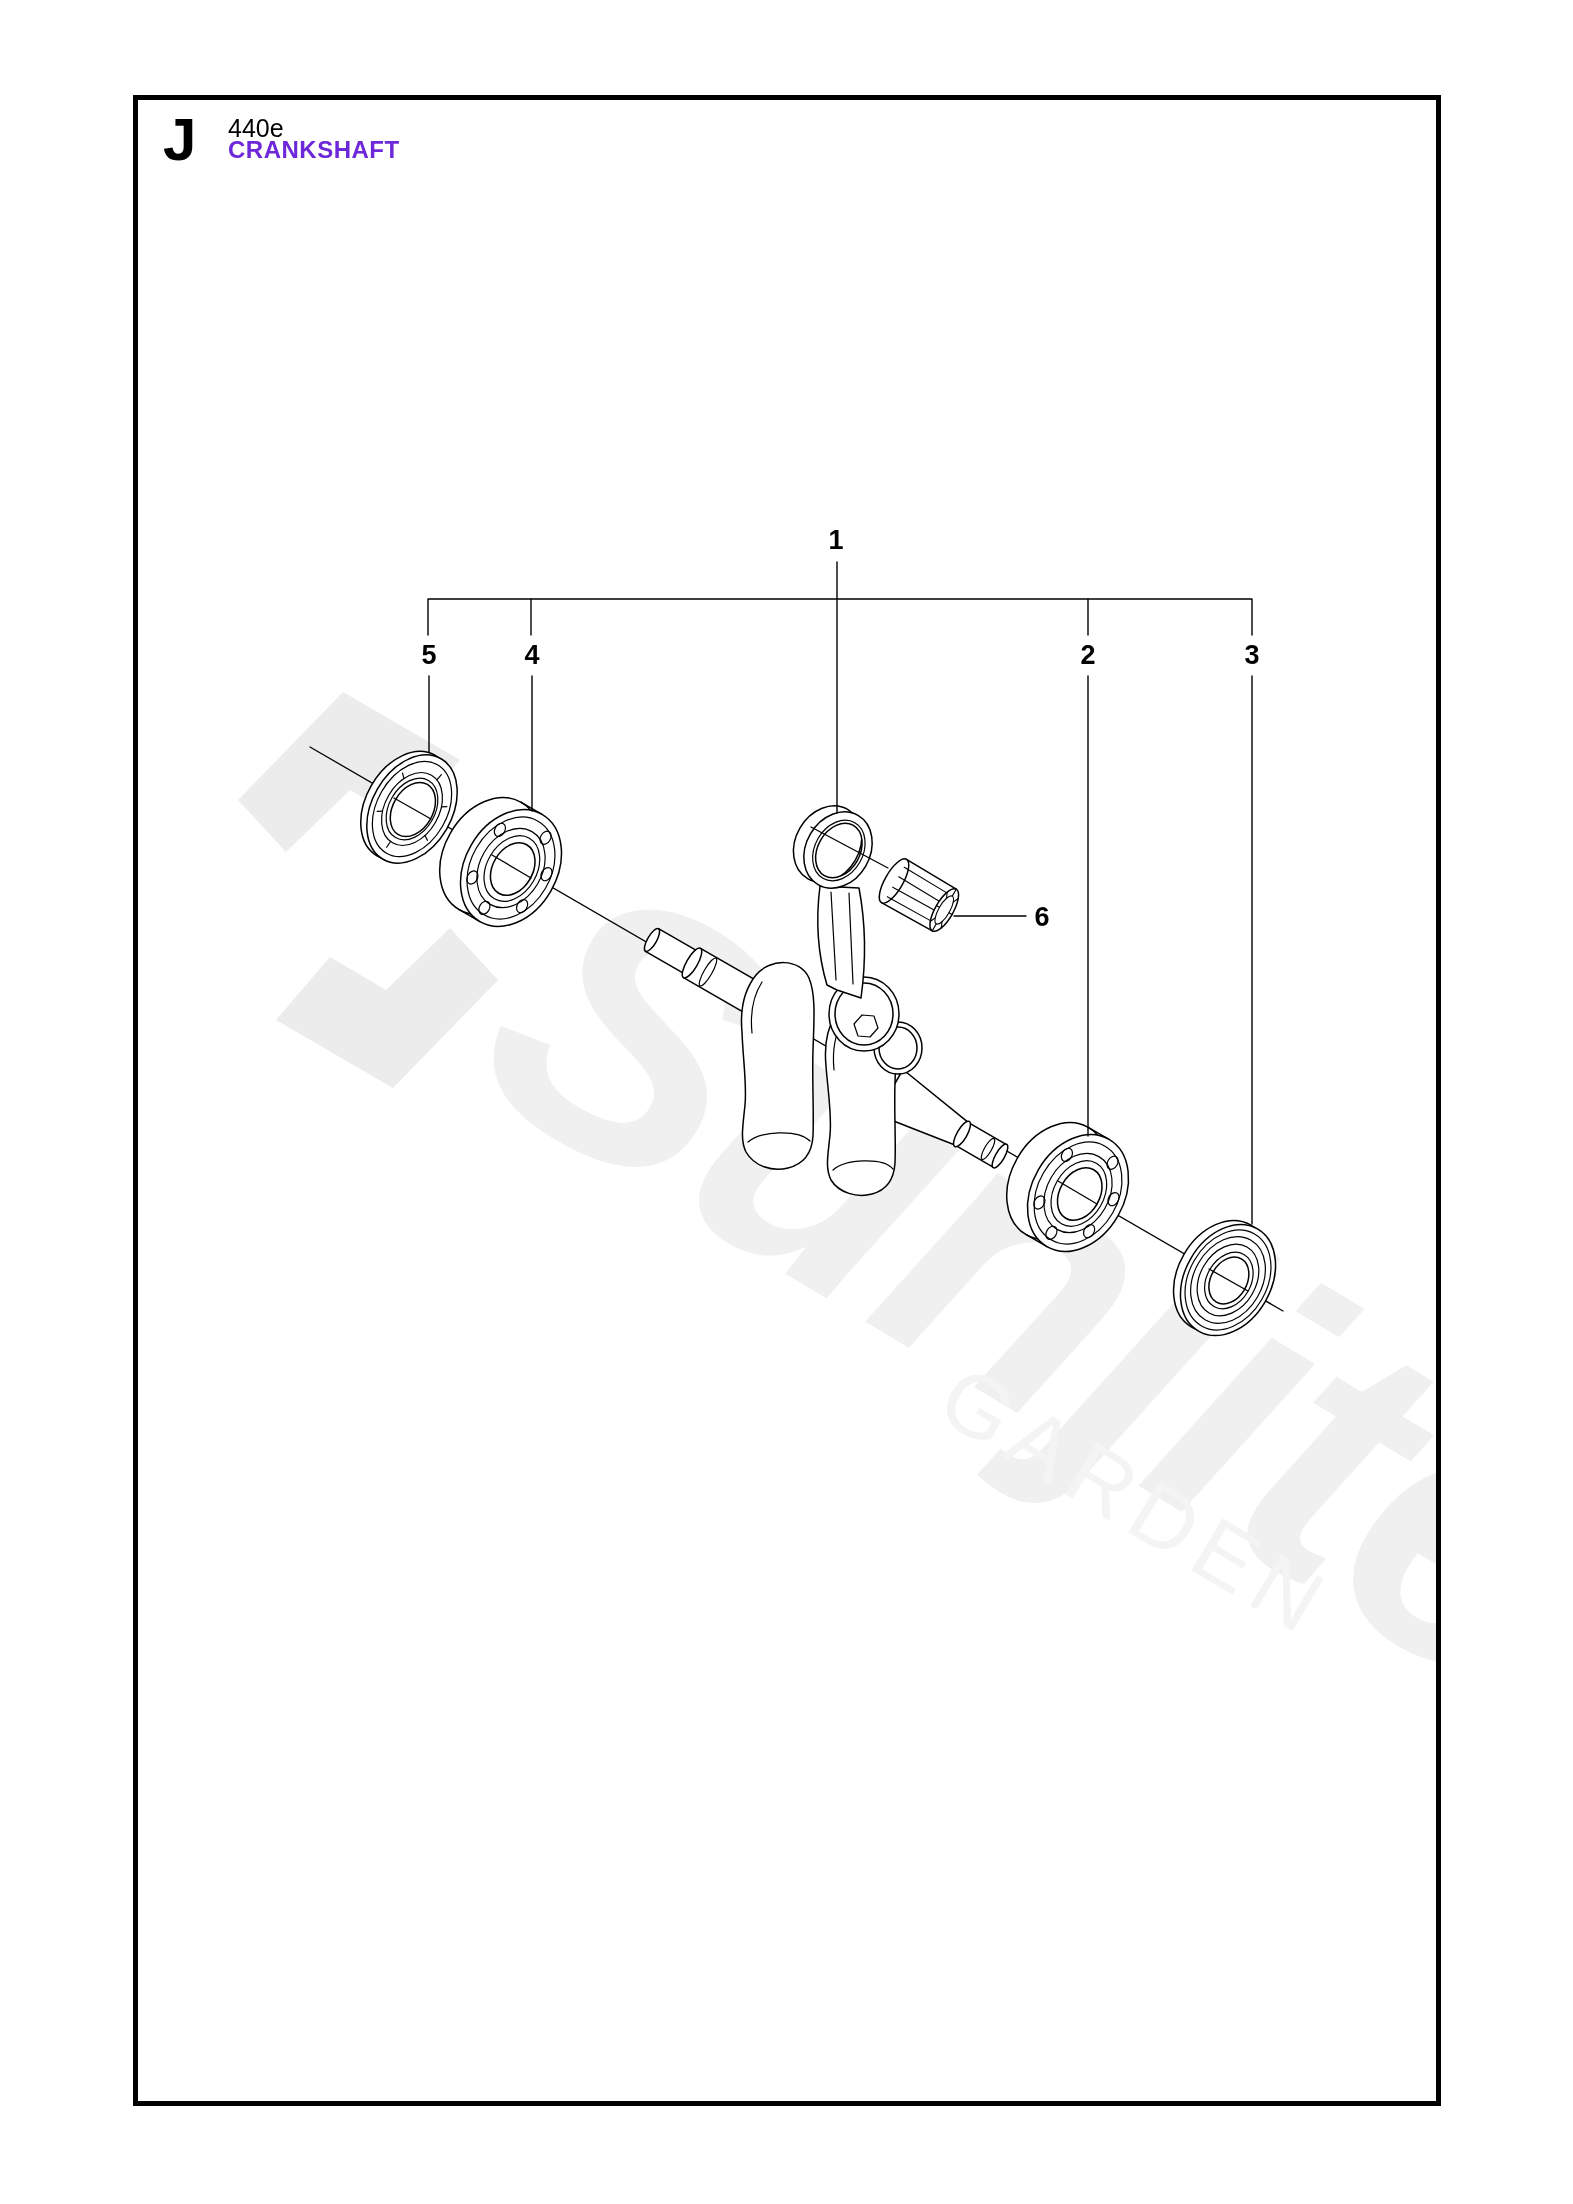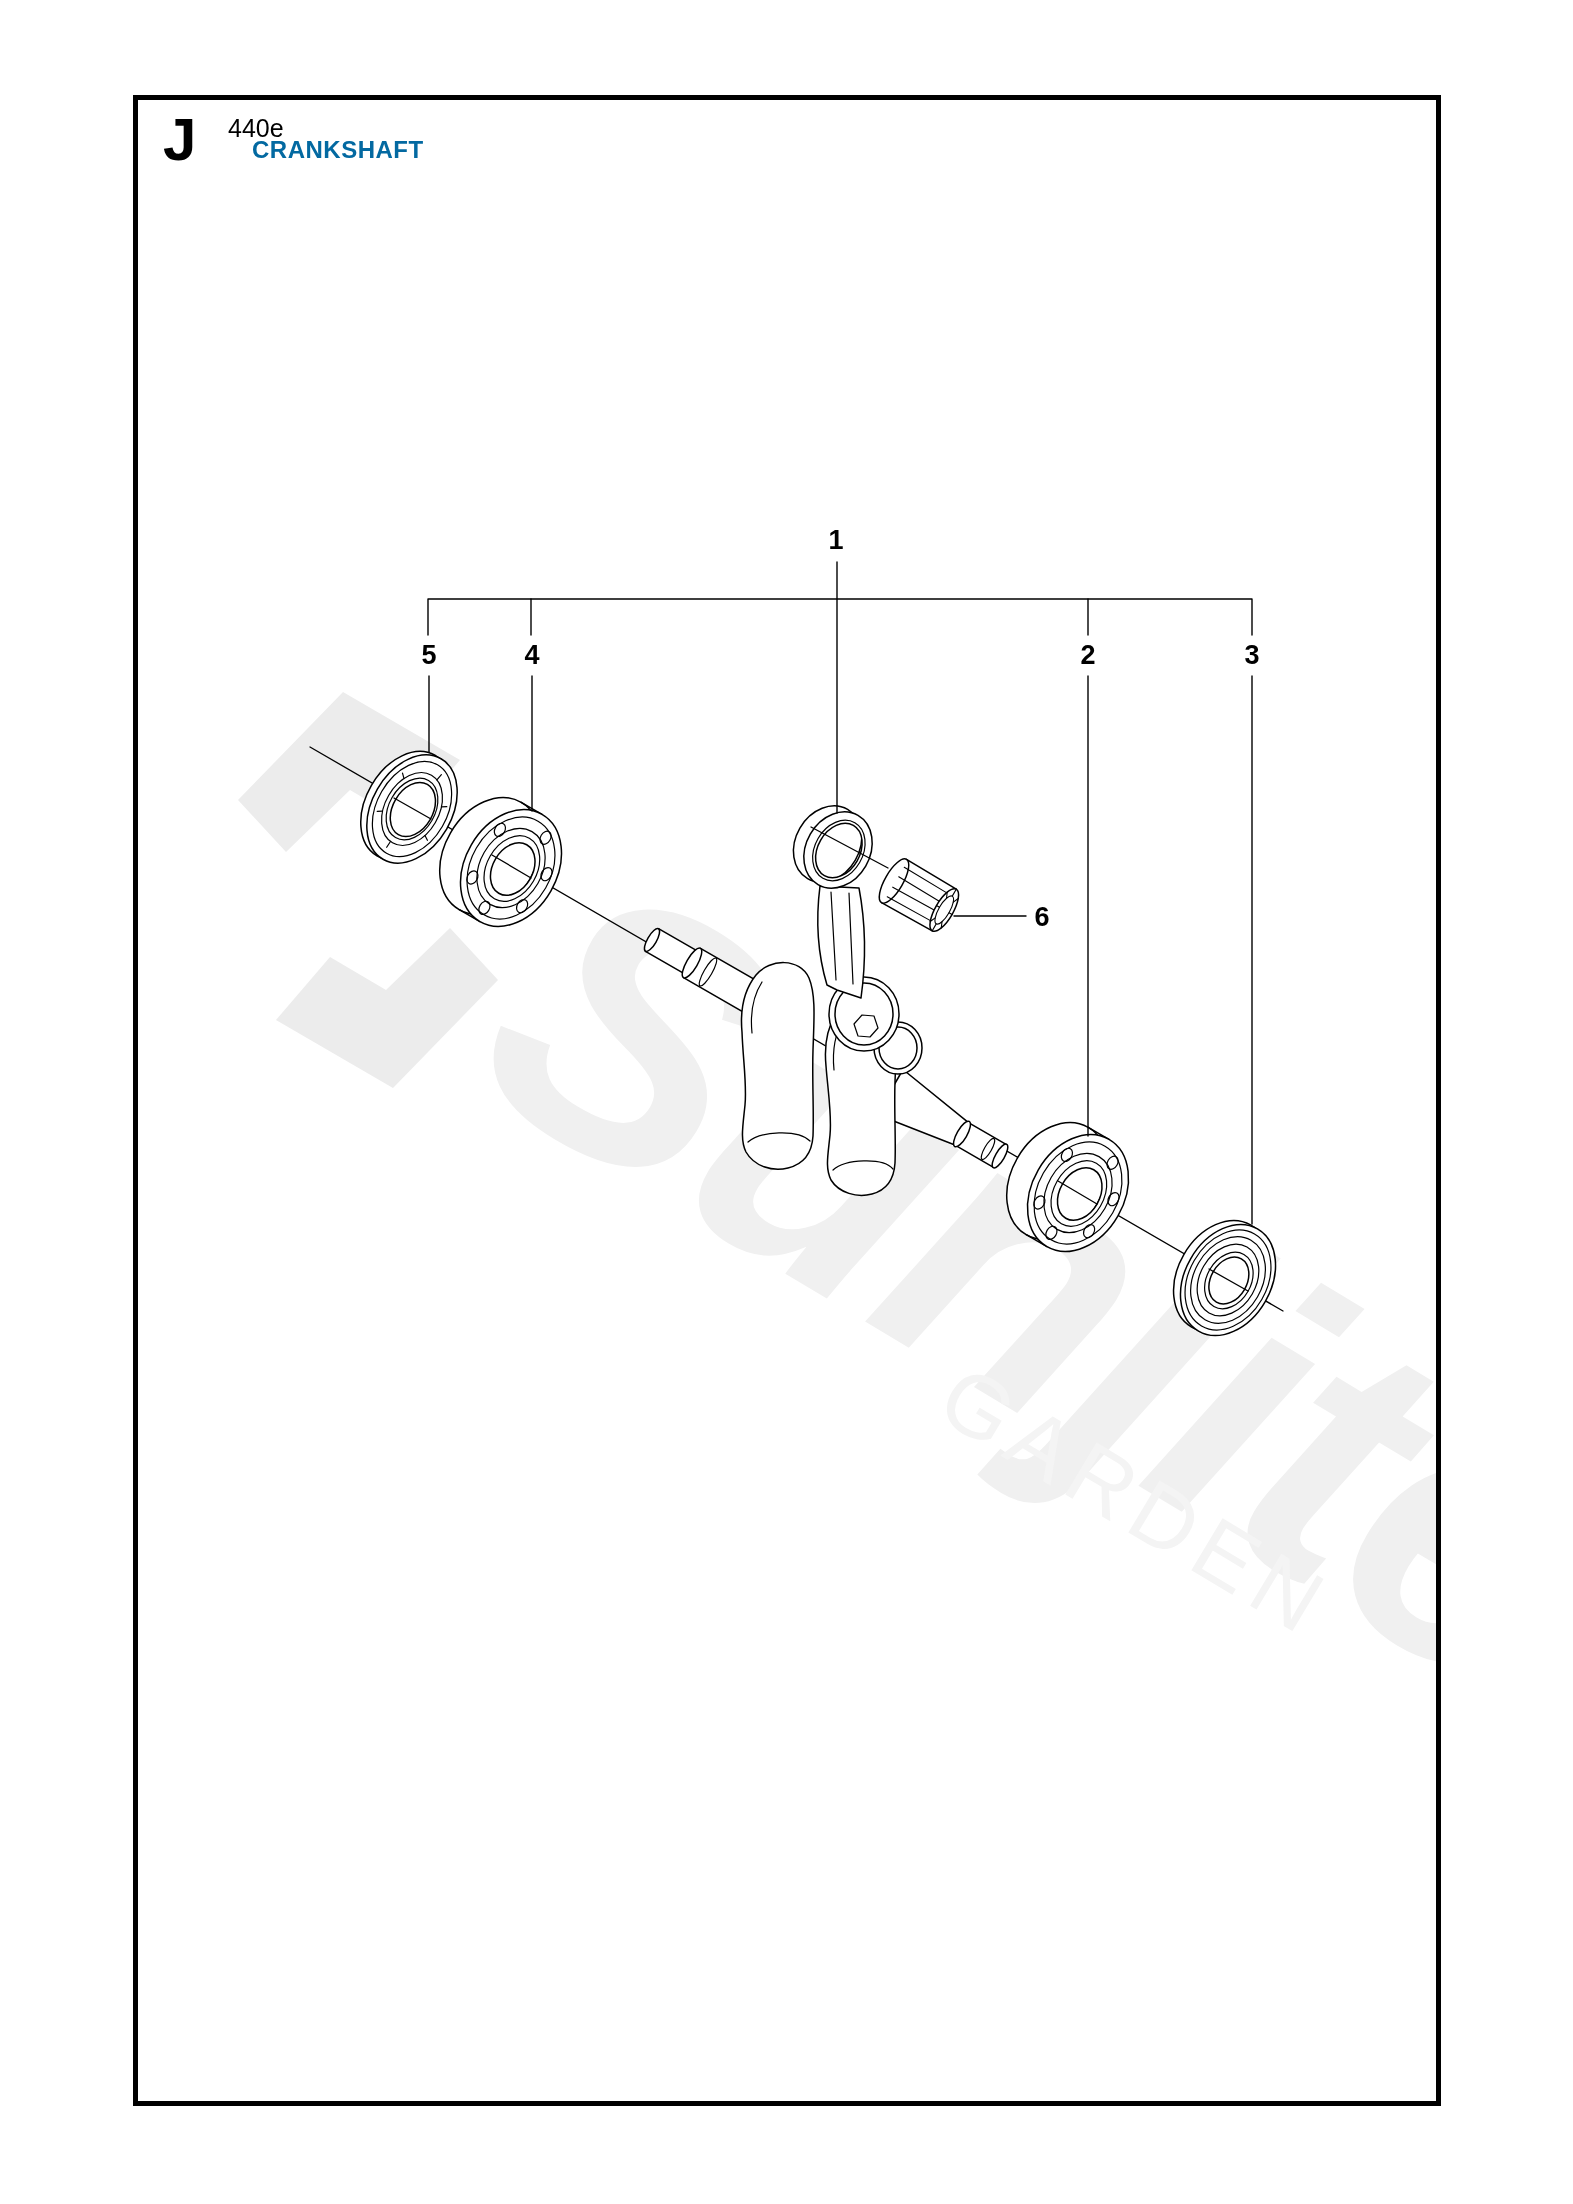--- a/index.html
+++ b/index.html
@@ -2,22 +2,22 @@
 <html><head>
 <meta charset="utf-8">
 <style>
   html,body{margin:0;padding:0;background:#ffffff;}
   .page{position:relative;width:1573px;height:2204px;background:#ffffff;overflow:hidden;
         font-family:"Liberation Sans", sans-serif;}
   .frame{position:absolute;left:133px;top:95px;width:1308px;height:2011px;
          border:5px solid #000;box-sizing:border-box;background:transparent;}
   .hdr-letter{position:absolute;left:163px;top:110px;font-size:60px;font-weight:bold;color:#000;line-height:1;}
   .hdr-model{position:absolute;left:228px;top:116px;font-size:25px;font-weight:normal;color:#000;line-height:1;}
-  .hdr-title{position:absolute;left:228px;top:138px;font-size:24px;font-weight:bold;color:#0369a1;
-             letter-spacing:0.5px;line-height:1;margin-left:24px;}
+  .hdr-title{position:absolute;left:228px;top:138px;font-size:24px;font-weight:bold;color:#6d28d9;
+             letter-spacing:0.5px;line-height:1;}
   .wm{position:absolute;left:138px;top:100px;width:1298px;height:2001px;overflow:hidden;}
   .diagram{position:absolute;left:0;top:0;width:1573px;height:2204px;}
   svg text.callout{font-family:"Liberation Sans",sans-serif;font-size:27px;font-weight:bold;fill:#000;}
   svg .wm-brand{font-family:"Liberation Sans",sans-serif;font-size:370px;font-weight:bold;
                 font-style:italic;letter-spacing:-5px;}
   svg .wm-tag{font-family:"Liberation Sans",sans-serif;font-size:88px;letter-spacing:10px;}
 </style>
 </head>
 <body>
 

